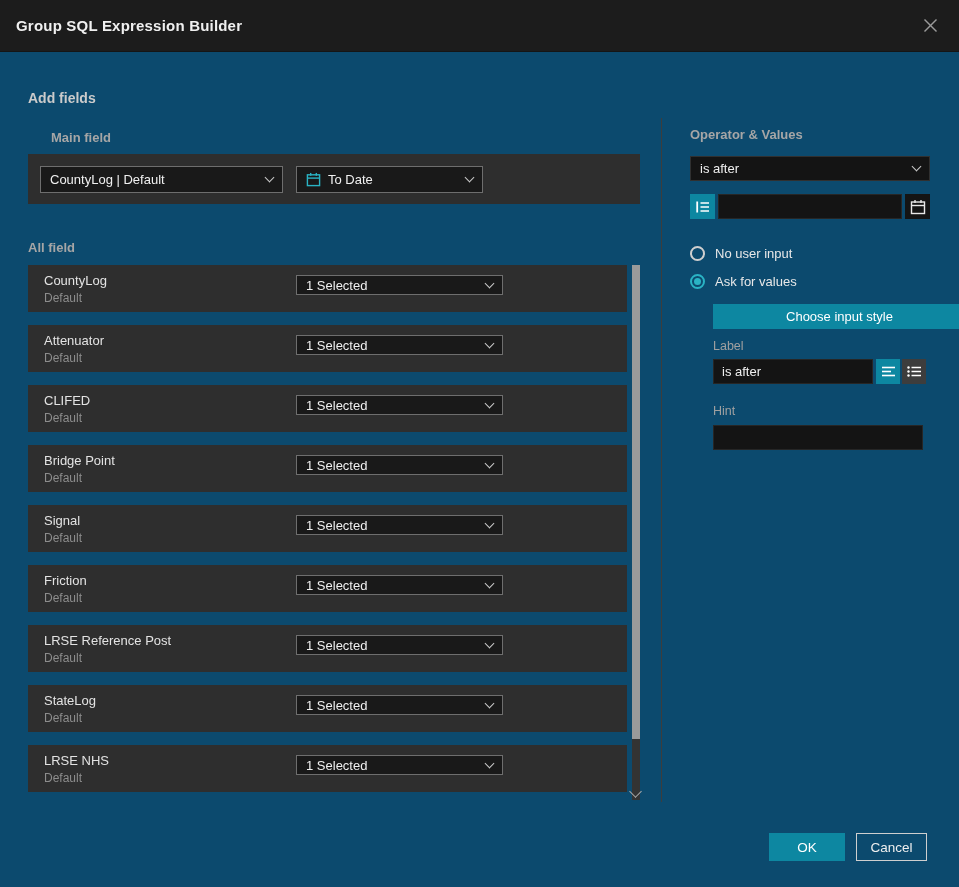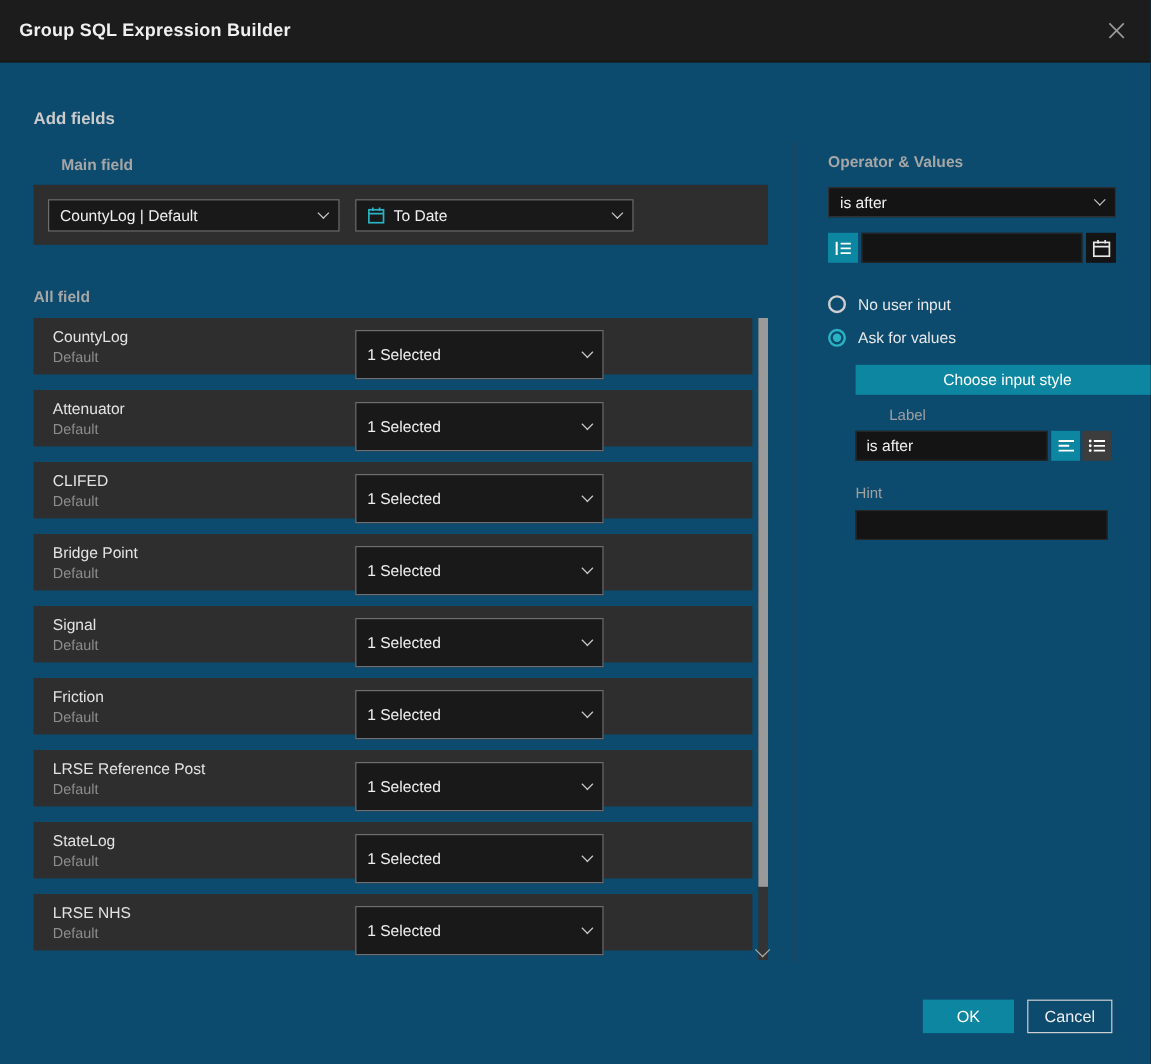--- a/index.html
+++ b/index.html
@@ -22,28 +22,28 @@
   .dd-text { flex:1; white-space:nowrap; overflow:hidden; }
   button, input { font-family:inherit; }
 
   
   .left-col { position:absolute; left:28px; top:52px; width:612px; }
   .h-add { margin-top:38px; font-size:14px; font-weight:bold; color:#cbcbcb; }
   .main-label { margin-top:24px;padding-left:23px; }
   .main-panel { margin-top:9px; width:612px; height:50px; background:#2e2e2e;
                 display:flex; align-items:center; padding:0 12px; }
   .dd-field { width:243px; }
-  .dd-date  { width:232px; margin-left:13px; gap:7px; }
+  .dd-date  { width:187px; margin-left:13px; gap:7px; }
   .all-label { margin-top:36px; }
   .field-list { margin-top:10px; }
   .frow { width:599px; height:47px; background:#2e2e2e; margin-bottom:13px;
           display:flex; align-items:center; padding-left:16px; position:relative; }
   .frow-name { font-size:13px; color:#e3e3e3; }
   .frow-sub  { font-size:12px; color:#8d8d8d; margin-top:3px; }
-  .dd-sel { position:absolute; left:268px; top:10px; width:207px; height:41px; }
+  .dd-sel { position:absolute; left:268px; top:10px; width:207px; height:20px; }
 
   
   .scrollbar { position:absolute; left:632px; top:265px; width:8px; height:535px; background:#333; }
   .sb-thumb { position:absolute; top:0; left:0; width:8px; height:474px; background:#9a9a9a; }
   .sb-arrow { position:absolute; left:-1px; bottom:4px; width:9px; height:9px;
               border-right:1.5px solid #aaa; border-bottom:1.5px solid #aaa; transform:rotate(45deg); }
 
   
   .divider { position:absolute; left:661px; top:118px; width:1px; height:684px; background:#3d3d3d; }
 
@@ -62,21 +62,21 @@
   .radio-row { display:flex; align-items:center; gap:10px; color:#e8e8e8; font-size:13px; cursor:pointer; }
   .radio-row.first { margin-top:27px; }
   .radio-row.second { margin-top:13px; }
   .radio { width:15px; height:15px; border-radius:50%; border:2px solid #cfcfcf; flex:none; position:relative; }
   .radio.checked { border-color:#2ab3c4; }
   .radio.checked::after { content:""; position:absolute; inset:2px; border-radius:50%; background:#2ab3c4; }
   .indent { margin-left:23px; }
   .btn-accent { background:#0d87a1; color:#fff; border:none; cursor:pointer; font-size:13px; }
   .choose { margin-top:15px; width:253px; height:25px; }
   .mini-label { font-size:12.5px; color:#a0a0a0; }
-  .label-label { margin-top:10px;margin-left:28px; }
+  .label-label { margin-top:10px; }
   .label-row { margin-top:6px; display:flex; gap:2px; }
   .label-input { width:160px; margin-right:1px; }
   .hint-label { margin-top:20px; }
   .hint-input { margin-top:7px; width:210px; display:block; }
 
   
   .footer { position:absolute; right:32px; bottom:26px; display:flex; gap:11px; }
   .ok-btn { width:76px; height:28px; font-size:13.5px; }
   .btn-outline { width:71px; height:28px; background:transparent; border:1px solid #cfcfcf; color:#efefef; font-size:13.5px; cursor:pointer; }
 </style>

